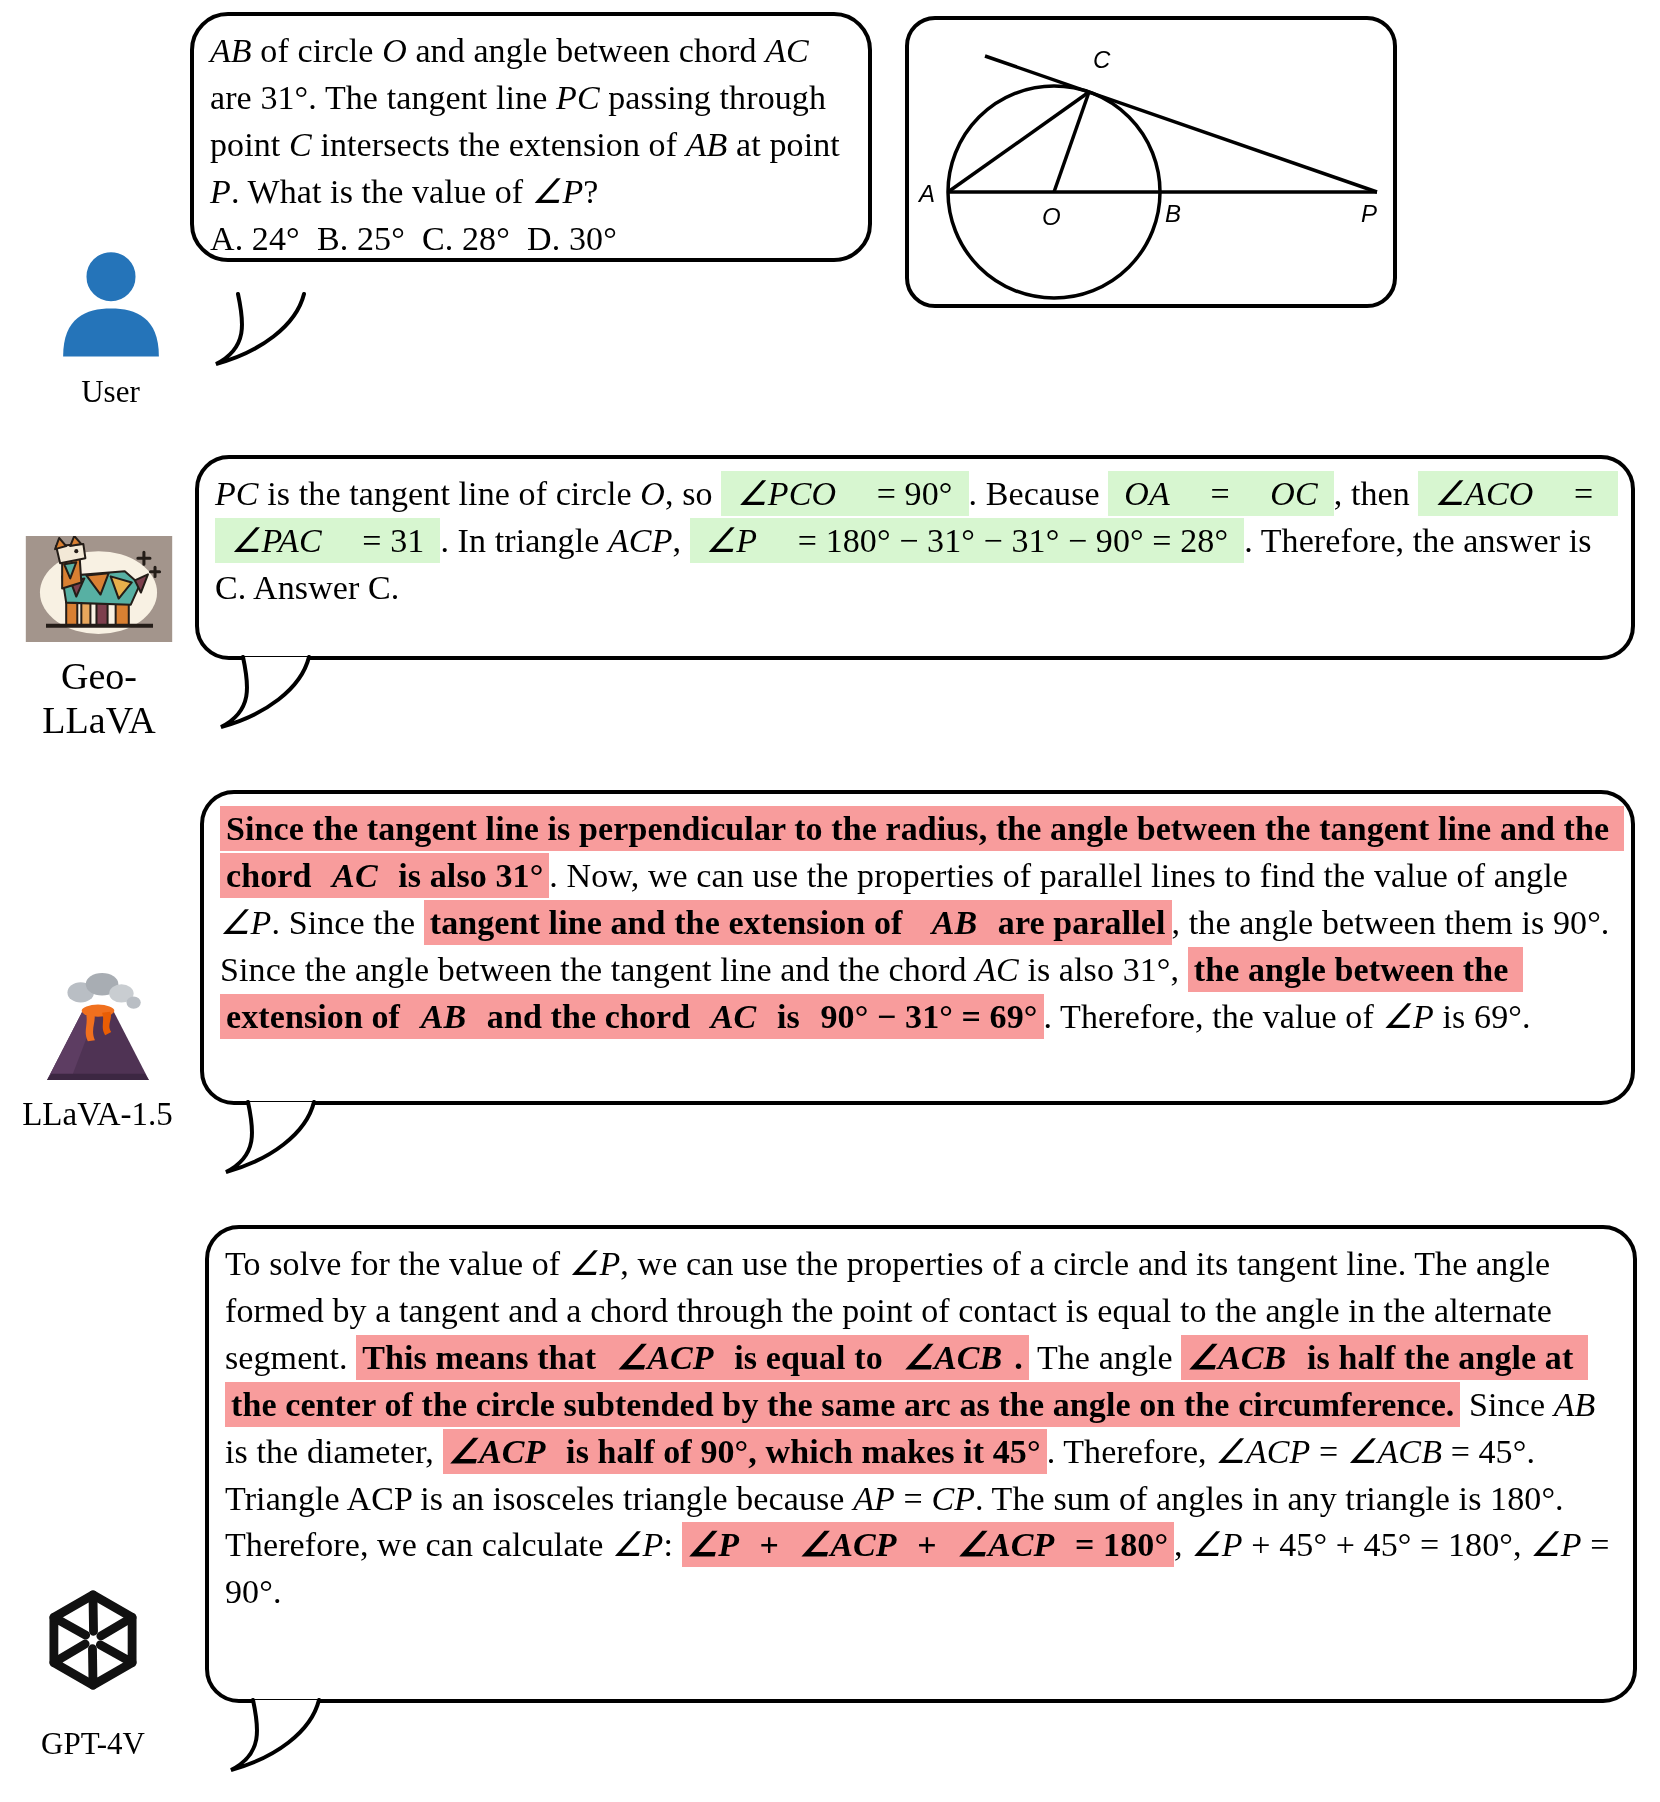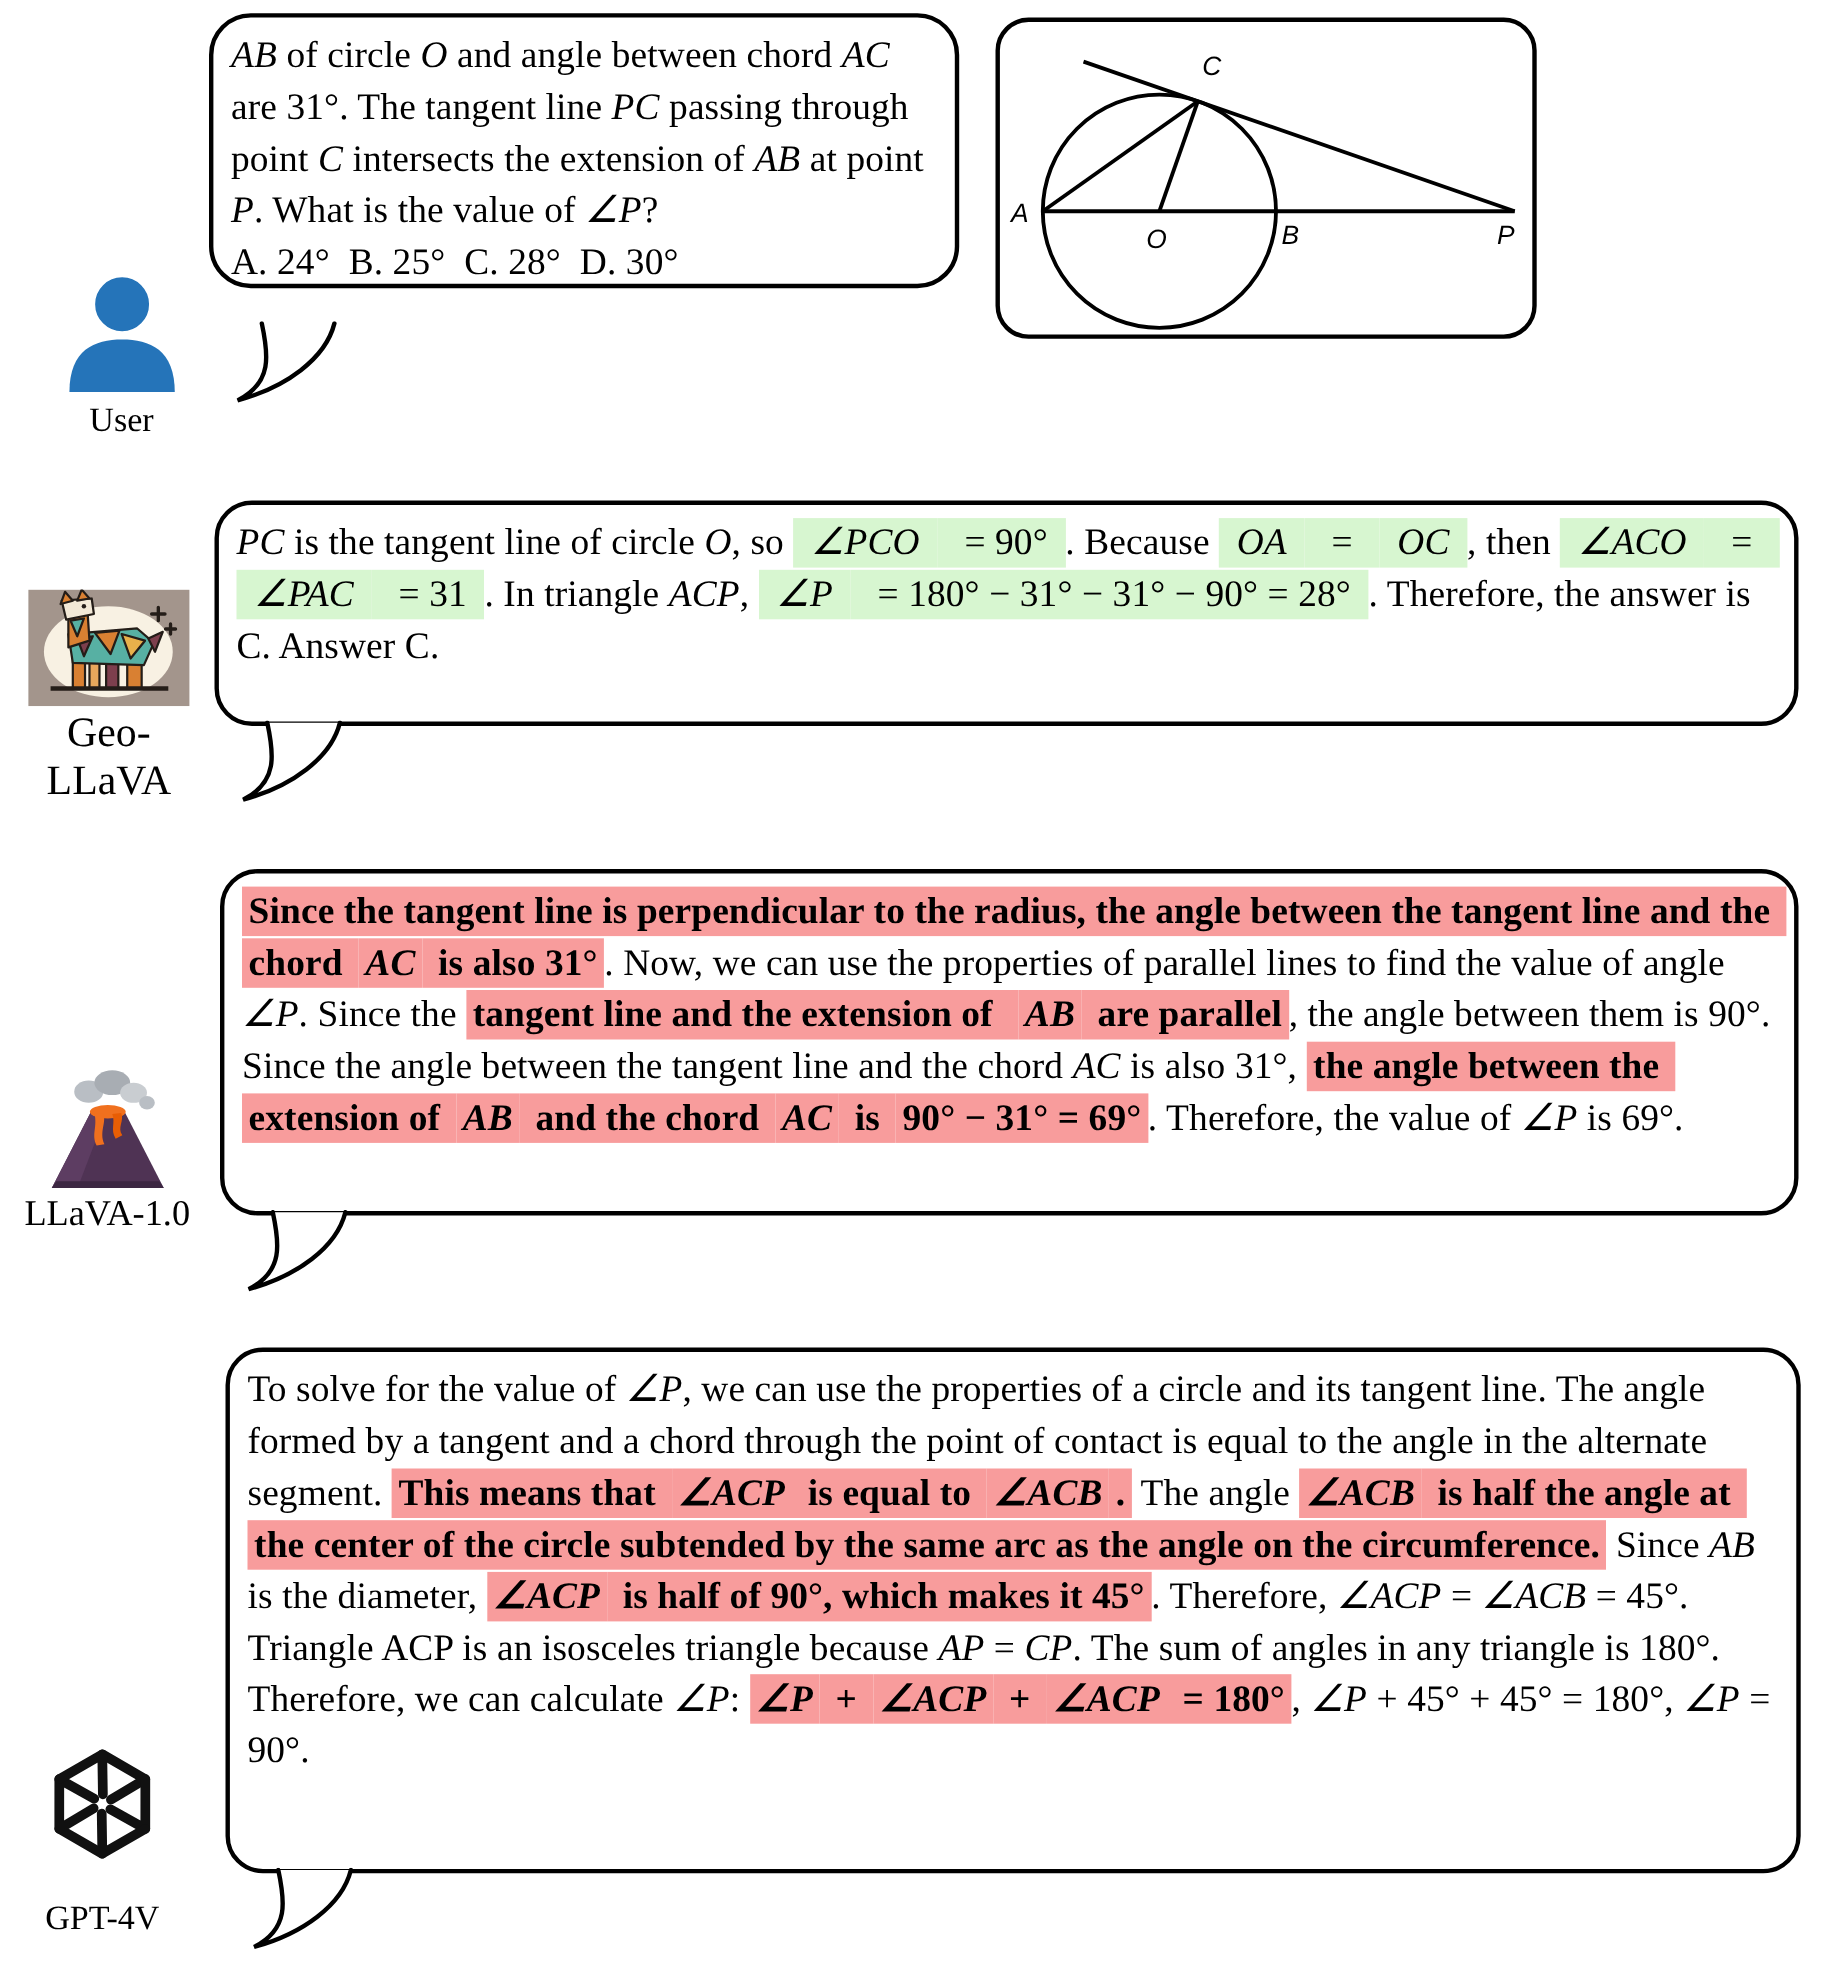--- a/index.html
+++ b/index.html
@@ -15,21 +15,21 @@
     font-size:34px;line-height:1.38;letter-spacing:0.1px;white-space:pre-wrap;
   }
   .it{font-style:italic;}
   .hg{background:var(--c-correct_highlight,#d7f6d0);padding:4px 16px;-webkit-box-decoration-break:clone;box-decoration-break:clone;}
   .hr{background:var(--c-incorrect_highlight,#f89c9c);padding:4px 6px;-webkit-box-decoration-break:clone;box-decoration-break:clone;font-weight:bold;}
 
   .tail{position:absolute;z-index:3;}
 
   
   .agent{position:absolute;display:flex;flex-direction:column;align-items:center;z-index:1;}
-  .agent-label{font-size:31px;margin-top:2px;text-align:center;}
+  .agent-label{font-size:31px;margin-top:12px;text-align:center;}
 
   
   .diagram-box{
     position:absolute;border:4px solid #000;border-radius:30px;background:#fff;box-sizing:border-box;
   }
   .diagram-box svg{display:block;}
   .diag-label{font-family:"Liberation Sans",sans-serif;font-style:italic;font-size:24px;fill:#000;}
 </style>
 </head>
 <body>
@@ -115,21 +115,21 @@
       <ellipse cx="59" cy="14" rx="16" ry="11" fill="#a8adb3"></ellipse>
       <ellipse cx="78" cy="23" rx="12" ry="9" fill="#c9cdd1"></ellipse>
       <ellipse cx="90" cy="32" rx="7" ry="6" fill="#b9bec4"></ellipse>
       <path d="M5 108 L40 40 L70 40 L105 108 Z" fill="#4f3354"></path>
       <path d="M40 40 L54 40 L28 108 L5 108 Z" fill="#5d3d62"></path>
       <ellipse cx="55" cy="40" rx="16" ry="6" fill="#f0701e"></ellipse>
       <path d="M43 41 C46 54 40 60 45 70 L52 69 C47 58 54 50 51 42 Z" fill="#f0701e"></path>
       <path d="M59 42 C62 50 57 56 62 64 L68 61 C63 54 70 48 67 41 Z" fill="#e85d04"></path>
       <path d="M5 108 L105 108 L101 102 L9 102 Z" fill="#3c2742"></path>
     </svg>
-    <div class="agent-label" style="font-size:33px;">LLaVA-1.0</div>
+    <div class="agent-label" style="font-size:33px;">LLaVA-1.5</div>
   </div>
 
   <div class="bubble" style="left:200px;top:790px;width:1435px;min-height:315px;">
     <div class="bubble-text"><span class="hr">Since the tangent line is perpendicular to the radius, the angle between the tangent line and the chord </span><span class="it hr">AC</span><span class="hr"> is also 31°</span><span>. Now, we can use the properties of parallel lines to find the value of angle </span><span class="it">∠P</span><span>. Since the </span><span class="hr">tangent line and the extension of  </span><span class="it hr">AB</span><span class="hr"> are parallel</span><span>, the angle between them is 90°. Since the angle between the tangent line and the chord </span><span class="it">AC</span><span> is also 31°, </span><span class="hr">the angle between the extension of </span><span class="it hr">AB</span><span class="hr"> and the chord </span><span class="it hr">AC</span><span class="hr"> is </span><span class="hr">90° − 31° = 69°</span><span>. Therefore, the value of </span><span class="it">∠P</span><span> is 69°.</span></div>
   </div>
   <svg class="tail" style="left:218px;top:1100px;" width="110" height="78" viewBox="0 0 110 78">
     <path d="M96,2 C88,34 52,60 8,72 C40,56 36,30 30,2 Z" fill="#ffffff" stroke="none"></path>
     <path d="M96,2 C88,34 52,60 8,72 C40,56 36,30 30,2" fill="none" stroke="#000" stroke-width="4" stroke-linecap="round"></path>
   </svg>
 

